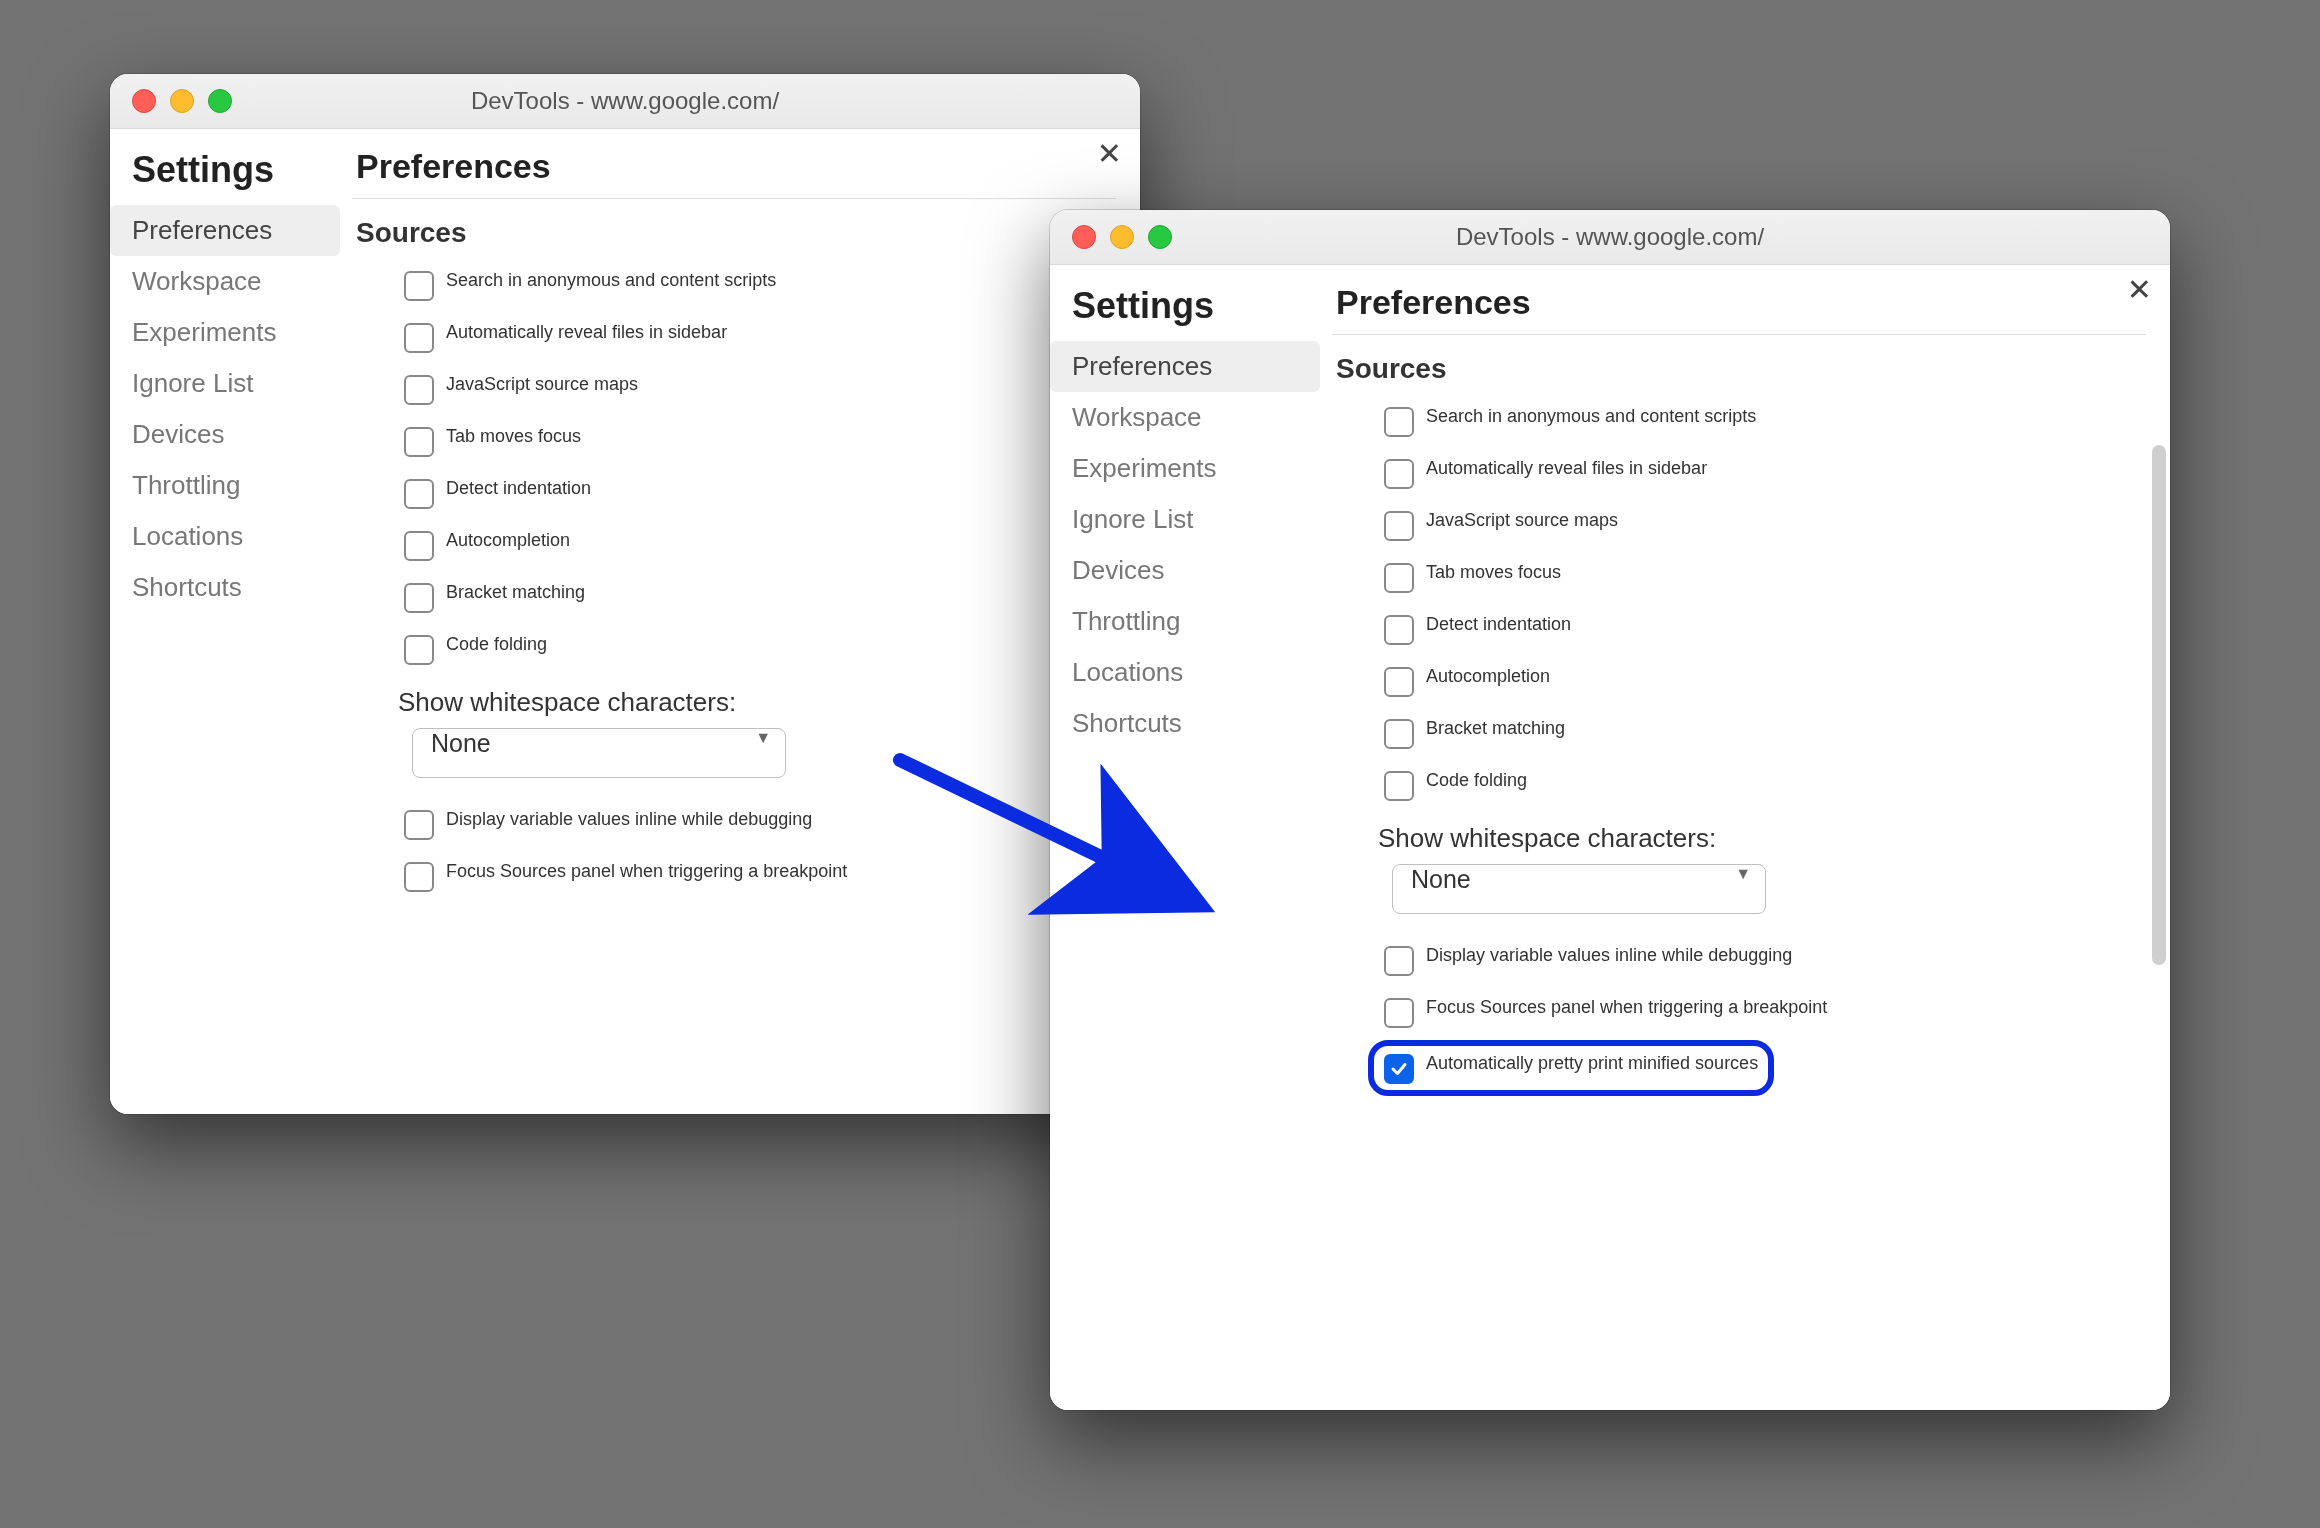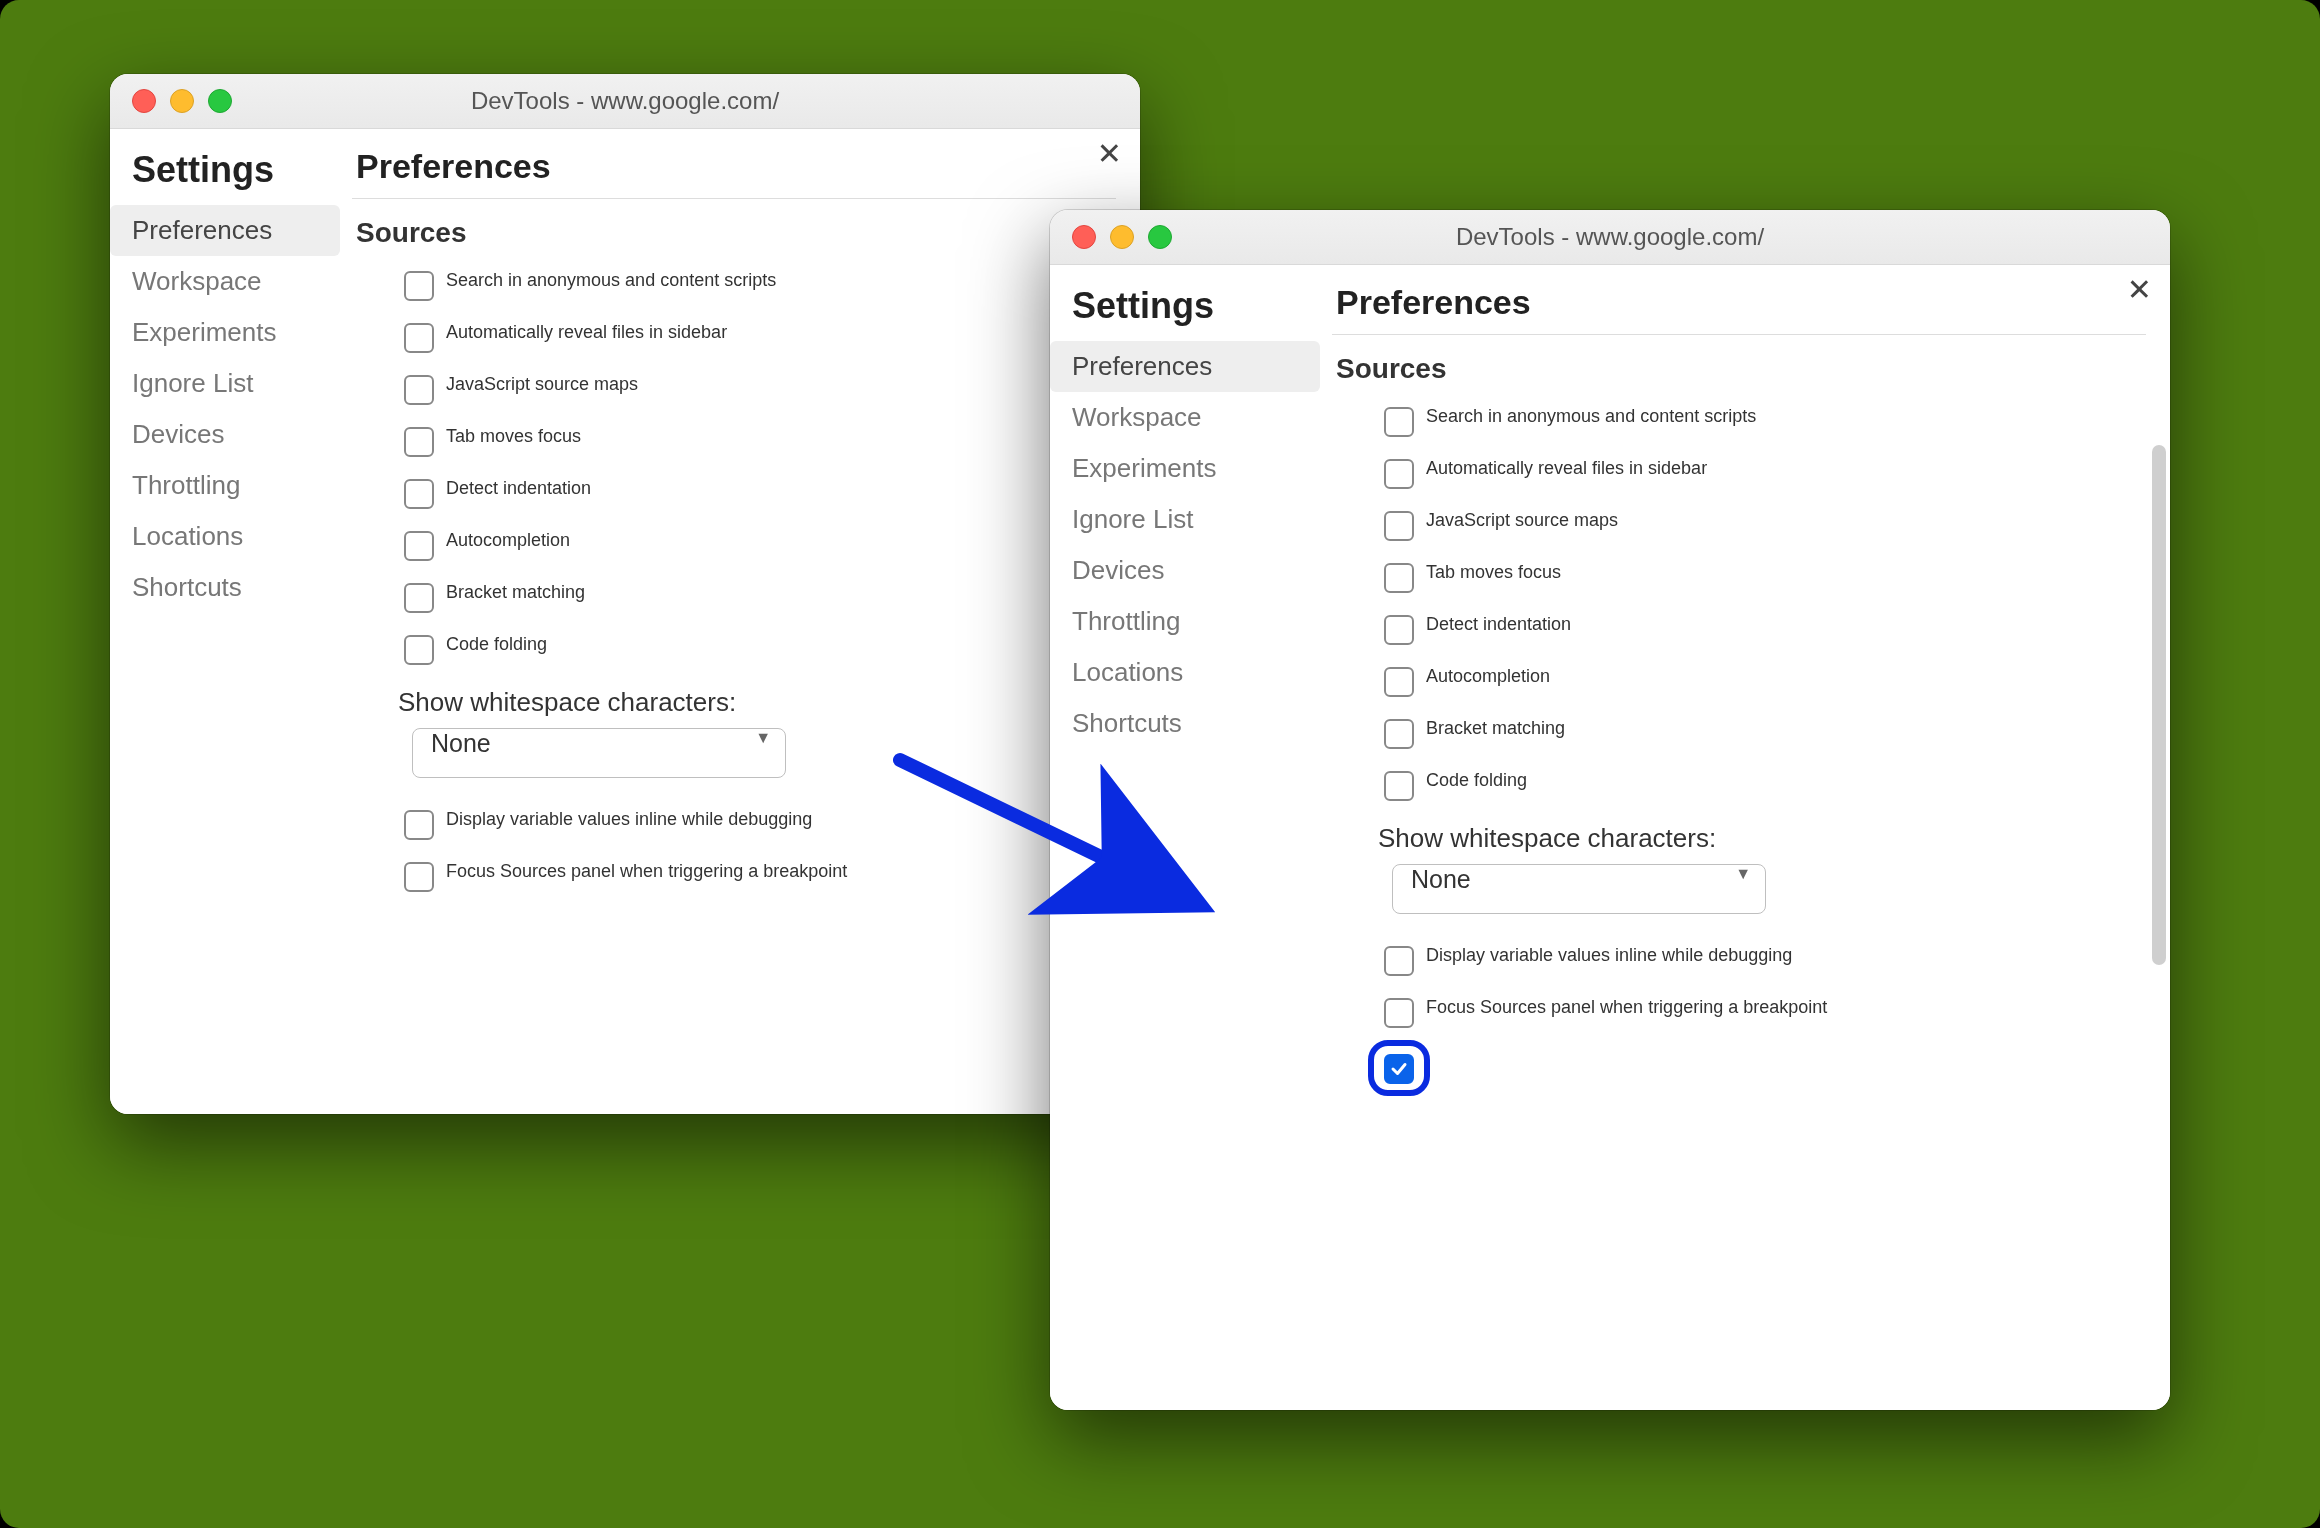--- a/index.html
+++ b/index.html
@@ -8,22 +8,21 @@
     width: 2320px;
     height: 1528px;
     background: #000;
     font-family: -apple-system, BlinkMacSystemFont, "Helvetica Neue", Arial, sans-serif;
     -webkit-font-smoothing: antialiased;
   }
   .stage {
     position: relative;
     width: 2320px;
     height: 1528px;
-    background: #4d7c0f;
-    border-radius: 19px;
+    background: #737373;
   }
 
   
   .window {
     position: absolute;
     background: #fff;
     border-radius: 18px;
     box-shadow: 0 30px 80px rgba(0,0,0,0.55), 0 0 0 1px rgba(0,0,0,0.15);
     overflow: hidden;
   }
@@ -375,20 +374,21 @@
             <div class="opt">
               <div class="cb"></div>
               <span class="lbl">Focus Sources panel when triggering a breakpoint</span>
             </div>
             <div class="opt highlight">
               <div class="cb checked">
                 <svg viewBox="0 0 24 24">
                   <path d="M4 12 L10 18 L20 6" fill="none" stroke="#fff" stroke-width="4" stroke-linecap="round" stroke-linejoin="round"></path>
                 </svg>
               </div>
+              <span class="lbl">Automatically pretty print minified sources</span>
             </div>
           </div>
       </div>
     </div>
   </div>
 
   <svg class="arrow-svg" style="left:880px; top:740px; width:380px; height:220px;" viewBox="0 0 380 220">
     <defs>
       <marker id="ah" markerWidth="14" markerHeight="14" refX="10" refY="6" orient="auto">
         <path d="M0,0 L12,6 L0,12 L3,6 Z" fill="#0a2be0"></path>

